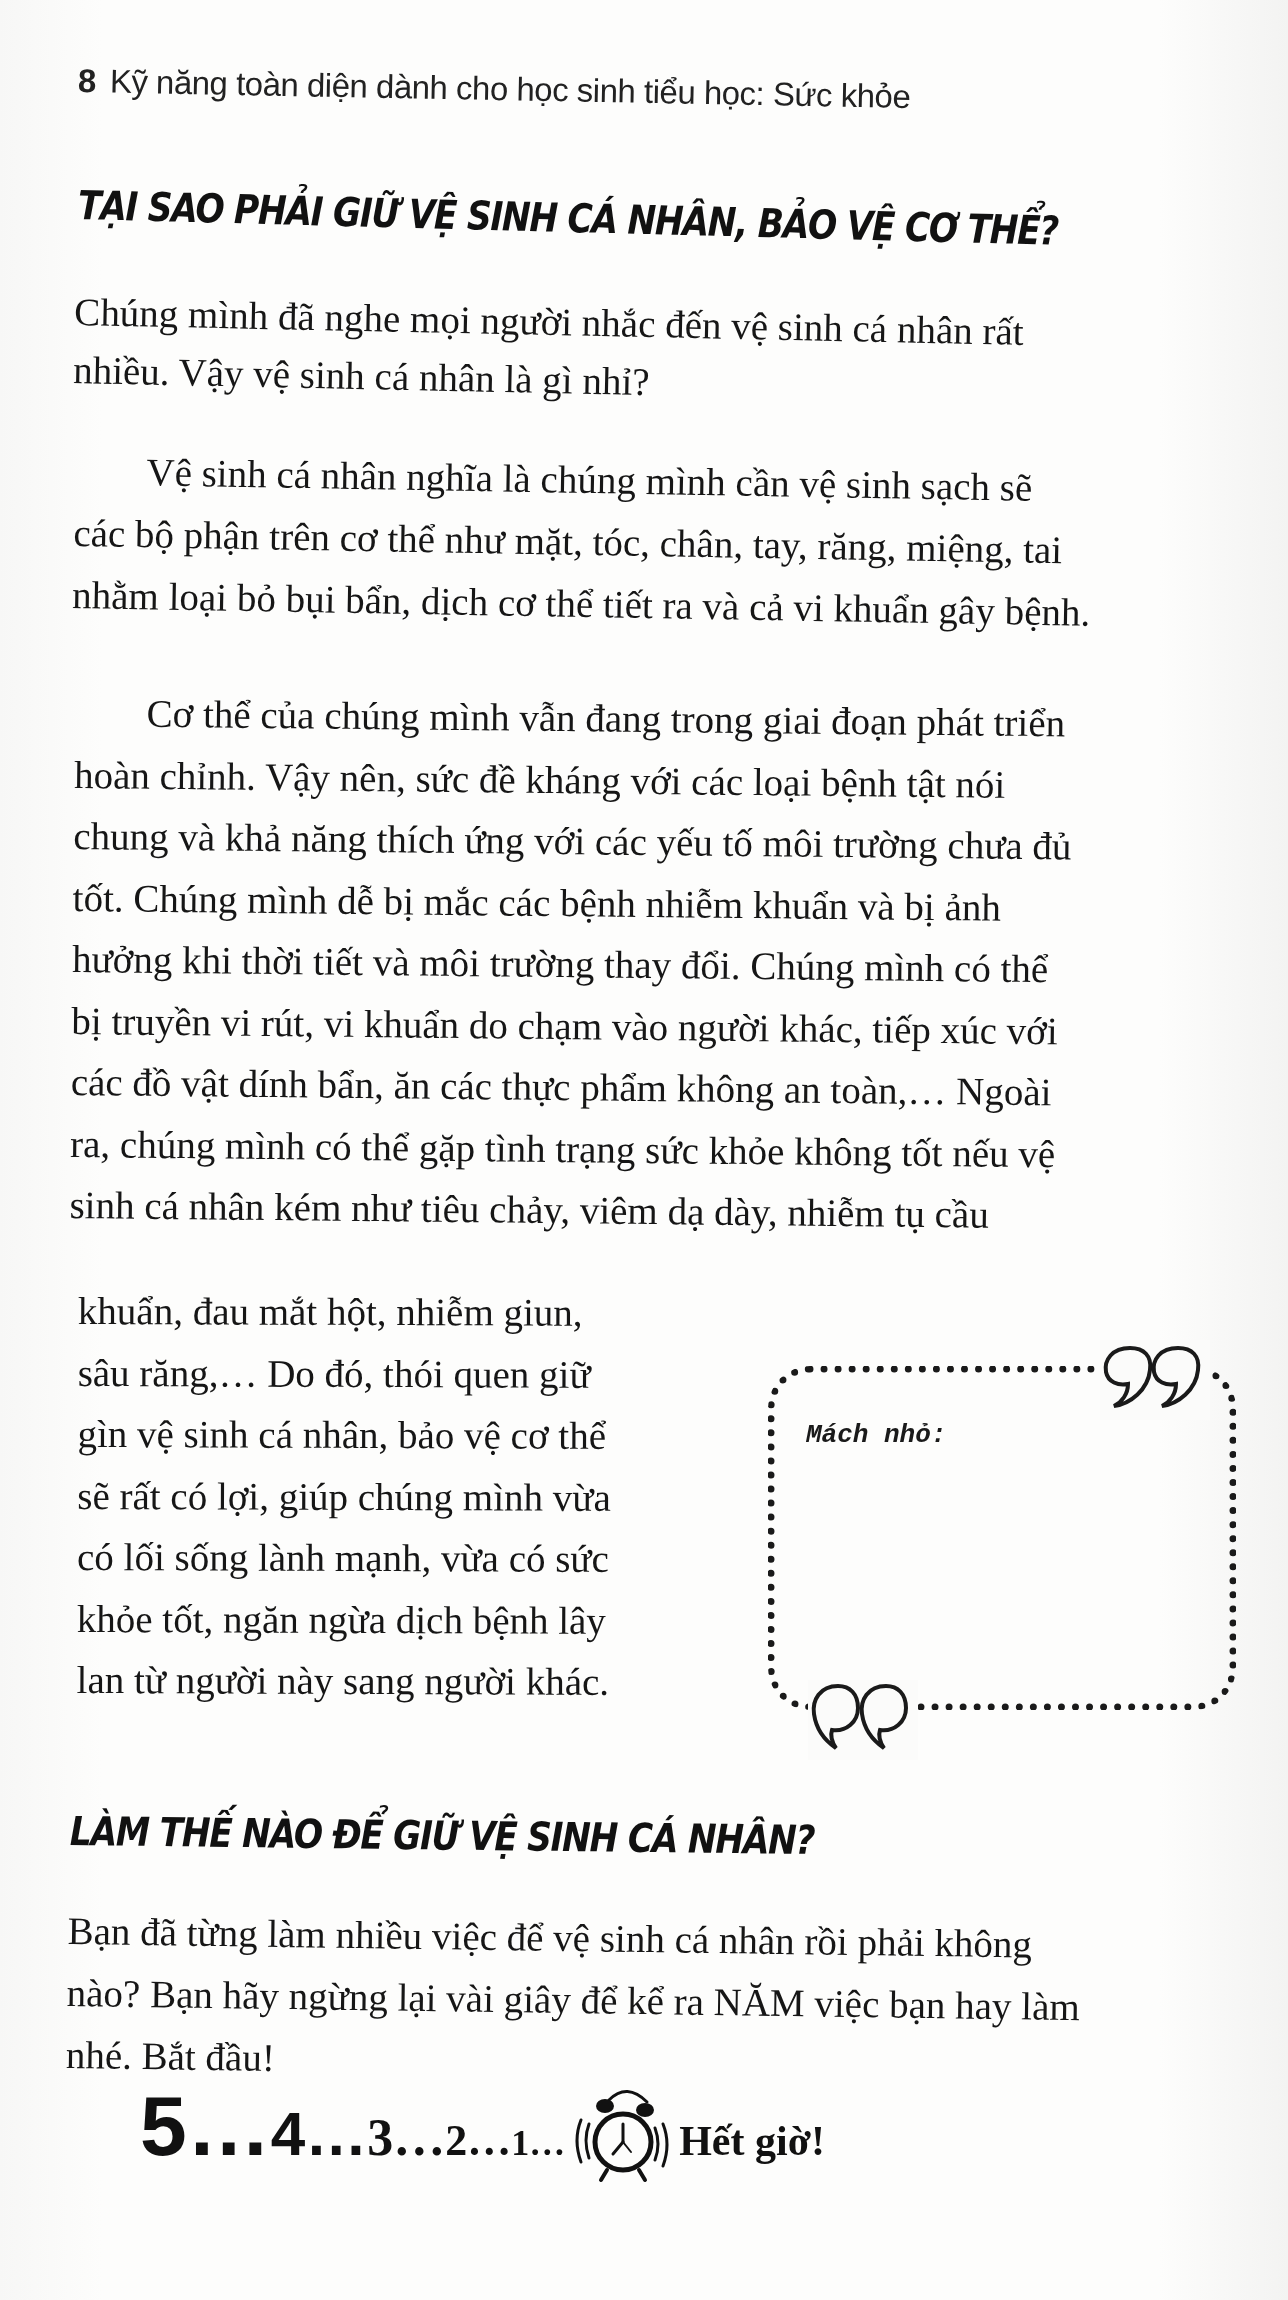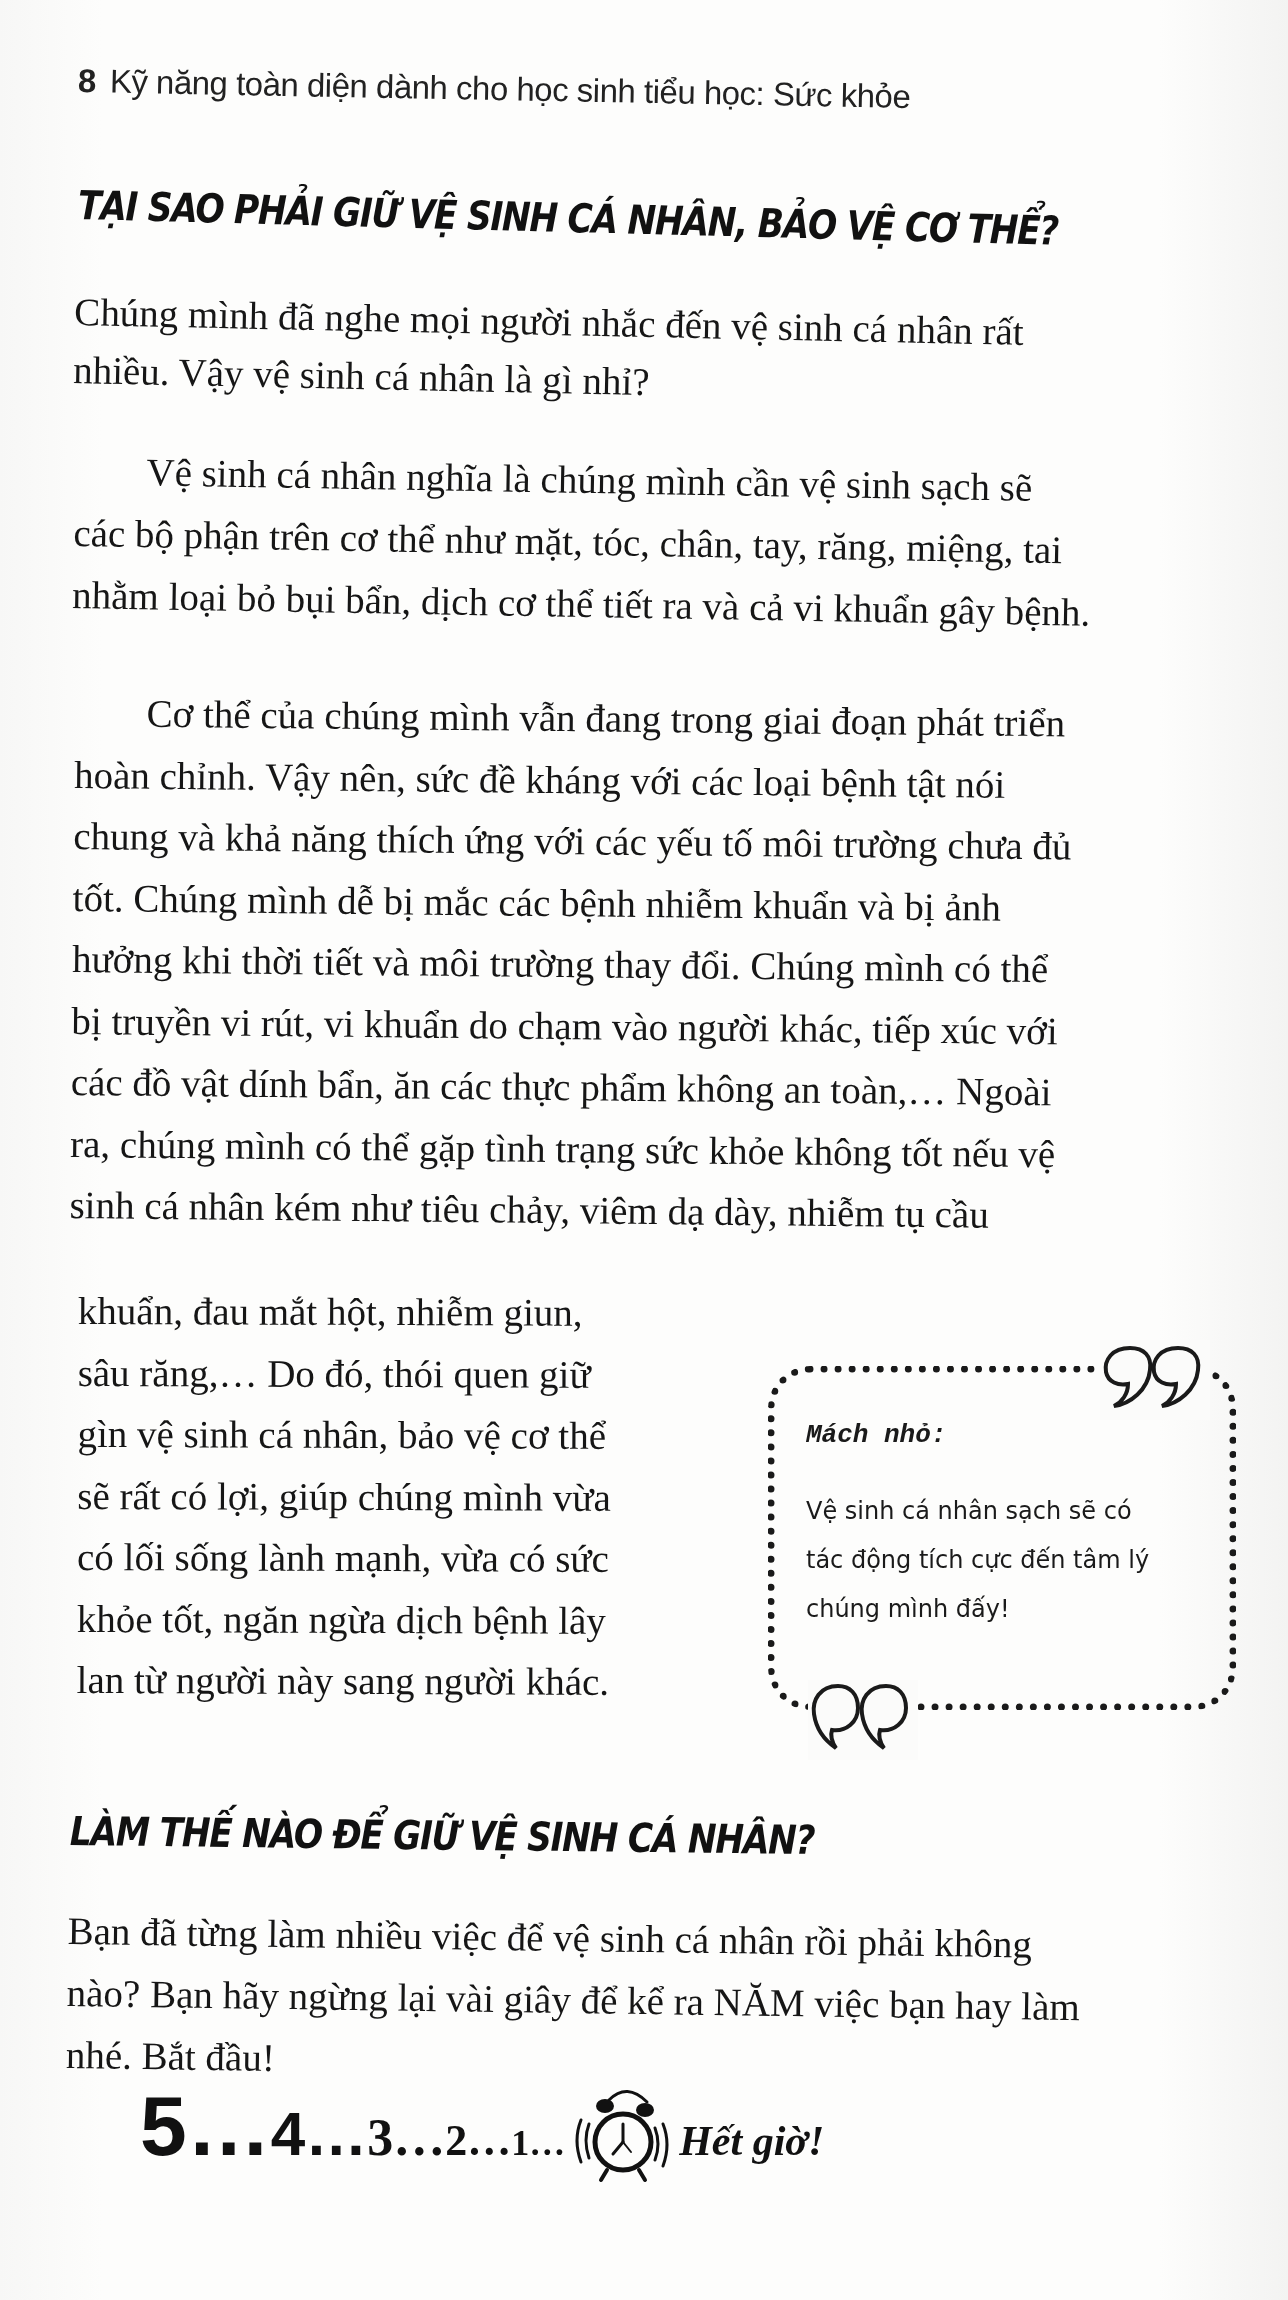--- a/index.html
+++ b/index.html
@@ -64,21 +64,21 @@
     position: absolute; left: 140px; top: 2078px;
     font-family: "Liberation Serif", serif; color: #111;
     display: flex; align-items: baseline; white-space: nowrap;
   }
   .cd5 { font-family: "Liberation Sans", sans-serif; font-weight: bold; font-size: 84px; }
   .cd4 { font-family: "Liberation Sans", sans-serif; font-weight: bold; font-size: 62px; }
   .cd3 { font-size: 52px; font-weight: bold; }
   .cd2 { font-size: 44px; font-weight: bold; }
   .cd1 { font-size: 36px; font-weight: bold; }
   .clock { display: inline-block; width: 110px; height: 110px; align-self: center; margin: 0 2px; }
-  .timeout { font-size: 42px; font-weight: bold; font-style: italic; }
+  .timeout { font-size: 42px; font-weight: bold; }
 </style>
 </head>
 <body>
 
 <div class="page">
 
   <div class="running-head">
     <span class="page-num">8</span><span>Kỹ năng toàn diện dành cho học sinh tiểu học: Sức khỏe</span>
   </div>
 
@@ -124,25 +124,20 @@
       <path d="M78 8 C60 8 52 20 54 32 C56 42 66 46 76 44 C76 54 70 62 62 66 C78 64 96 50 98 30 C100 16 92 8 78 8 Z"></path>
     </g>
   </svg>
   <svg class="quote quote-bottom" width="110" height="80" viewBox="0 0 110 80">
     <g fill="#fbfbfa" stroke="#1a1a1a" stroke-width="4">
       <path d="M30 6 C12 6 4 20 6 34 C8 48 16 60 28 68 C24 62 22 56 24 50 C38 52 50 42 50 28 C50 14 42 6 30 6 Z"></path>
       <path d="M78 6 C60 6 52 20 54 34 C56 48 64 60 76 68 C72 62 70 56 72 50 C86 52 98 42 98 28 C98 14 90 6 78 6 Z"></path>
     </g>
   </svg>
   <div class="tip-title">Mách nhỏ:</div>
-  <div class="tip-body">
-    <span class="line">Vệ sinh cá nhân sạch sẽ có</span>
-    <span class="line">tác động tích cực đến tâm lý</span>
-    <span class="line">chúng mình đấy!</span>
-  </div>
 
   <div class="heading h2">LÀM THẾ NÀO ĐỂ GIỮ VỆ SINH CÁ NHÂN?</div>
 
   <div class="para p5">
     <span class="line">Bạn đã từng làm nhiều việc để vệ sinh cá nhân rồi phải không</span>
     <span class="line">nào? Bạn hãy ngừng lại vài giây để kể ra NĂM việc bạn hay làm</span>
     <span class="line">nhé. Bắt đầu!</span>
   </div>
 
   <div class="countdown">

